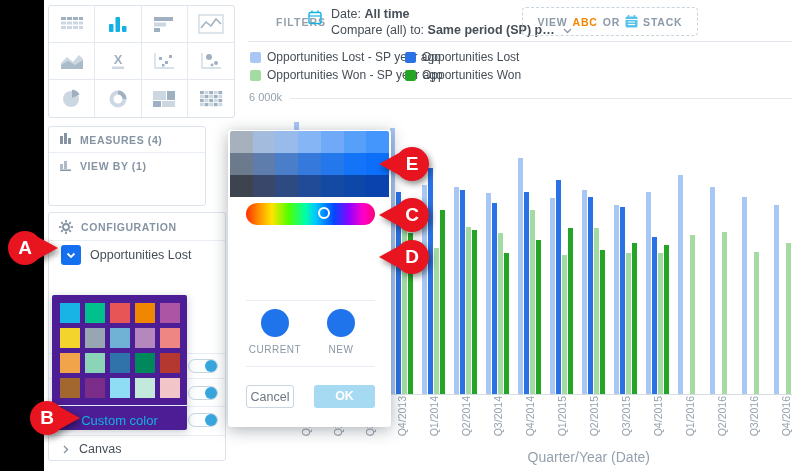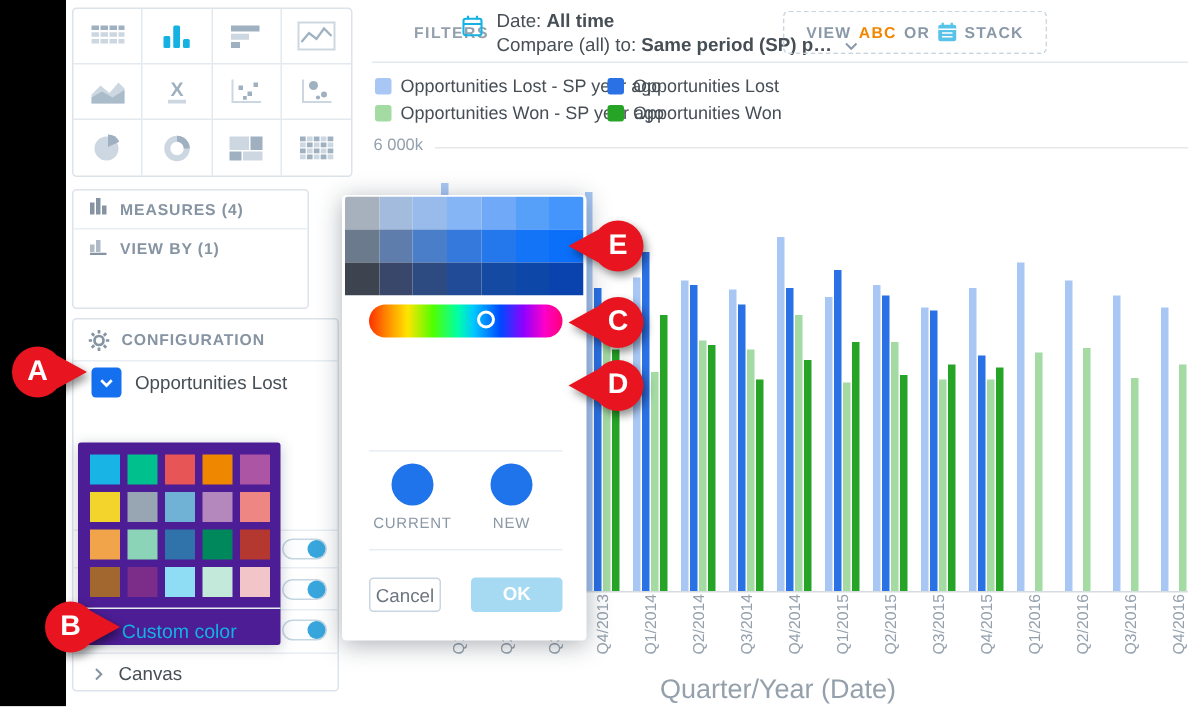--- a/index.html
+++ b/index.html
@@ -72,22 +72,22 @@
   .legend-swatch { width:11px; height:11px; border-radius:2px; }
   .legend-text { font-size:12px; color:#464e56; }
 
   
   .gridline { position:absolute; left:290px; top:98px; width:502px; height:1px; background:#e8e8e8; }
   .y-tick { position:absolute; left:238px; top:91px; width:44px; text-align:right; font-size:11px; color:#94a1ad; }
   .x-axis { position:absolute; left:290px; top:394px; width:502px; height:1px; background:#d4dbe1; }
   .bar { position:absolute; bottom:77px; width:5px; }
   .x-label { position:absolute; width:44px; height:12px; line-height:12px; font-size:10.5px; color:#94a1ad;
              text-align:right; transform:rotate(-90deg); white-space:nowrap; }
-  .axis-title { position:absolute; left:440px; top:449px; width:210px; text-align:left;
-                font-size:18px; color:#94a1ad; }
+  .axis-title { position:absolute; left:440px; top:449px; width:210px; text-align:right;
+                font-size:14px; color:#94a1ad; }
 
   
   #color-dialog { position:absolute; left:228px; top:130px; width:163px; height:297px; background:#fff;
                   border-radius:3px; box-shadow:0 3px 16px rgba(20,35,50,.35); z-index:8; }
   #shade-band { position:absolute; left:2px; top:1px; width:159px; height:66px; border-radius:2px 2px 0 0;
                 overflow:hidden; }
   .shade-row { display:flex; height:22px; }
   .shade-cell { flex:1; cursor:pointer; }
   #hue-slider { position:absolute; left:18px; top:73px; width:129px; height:22px; border-radius:11px;
                 cursor:pointer;

